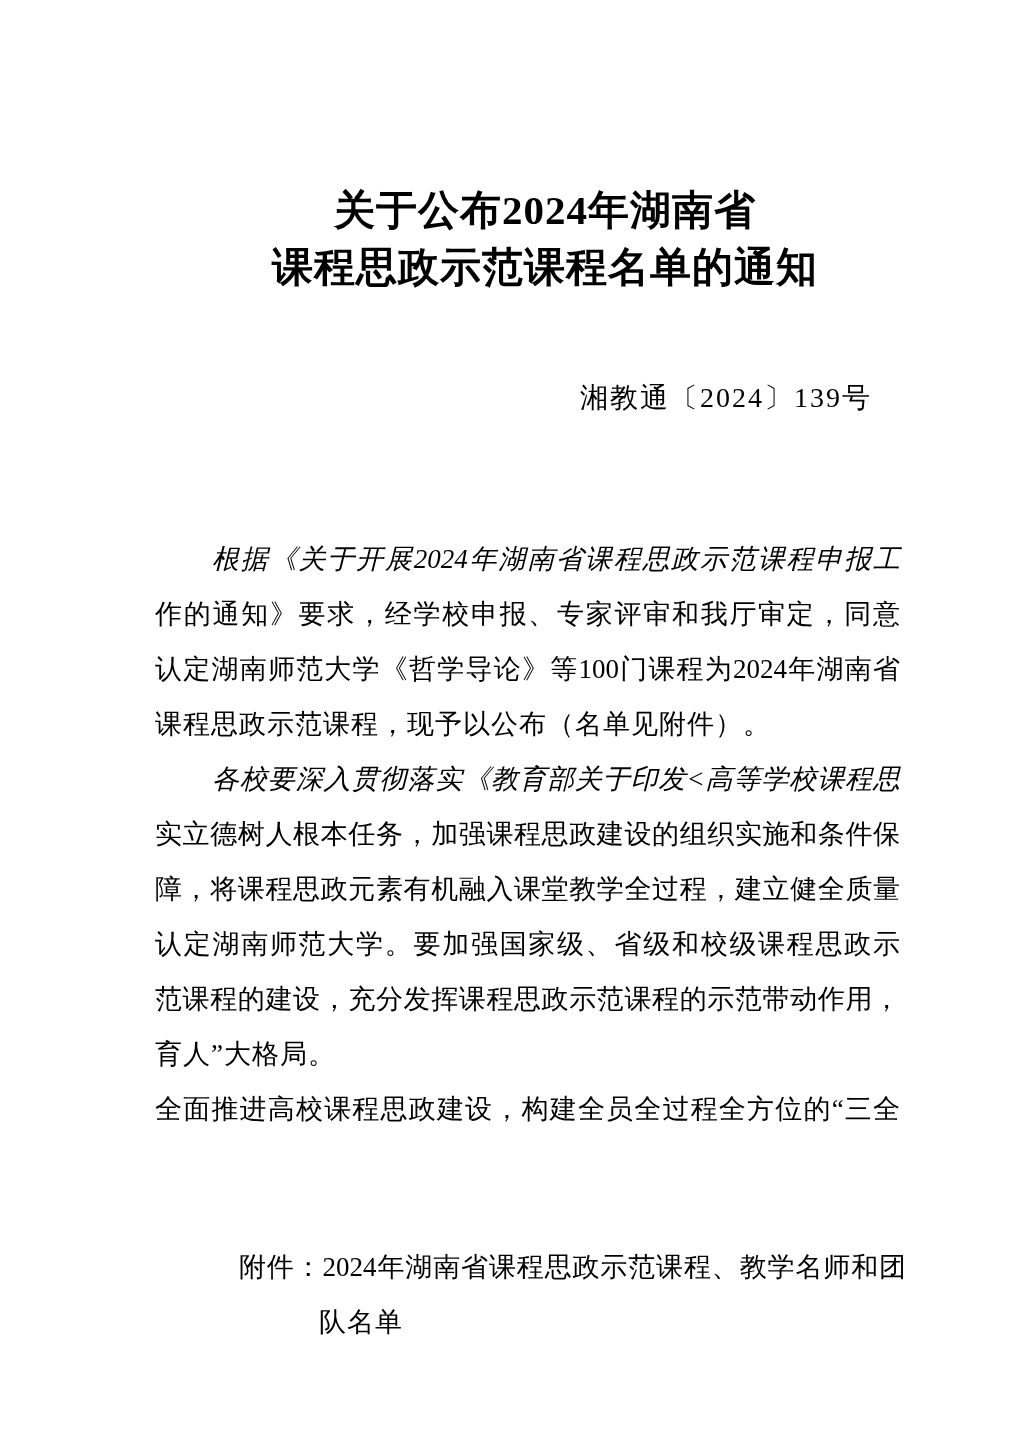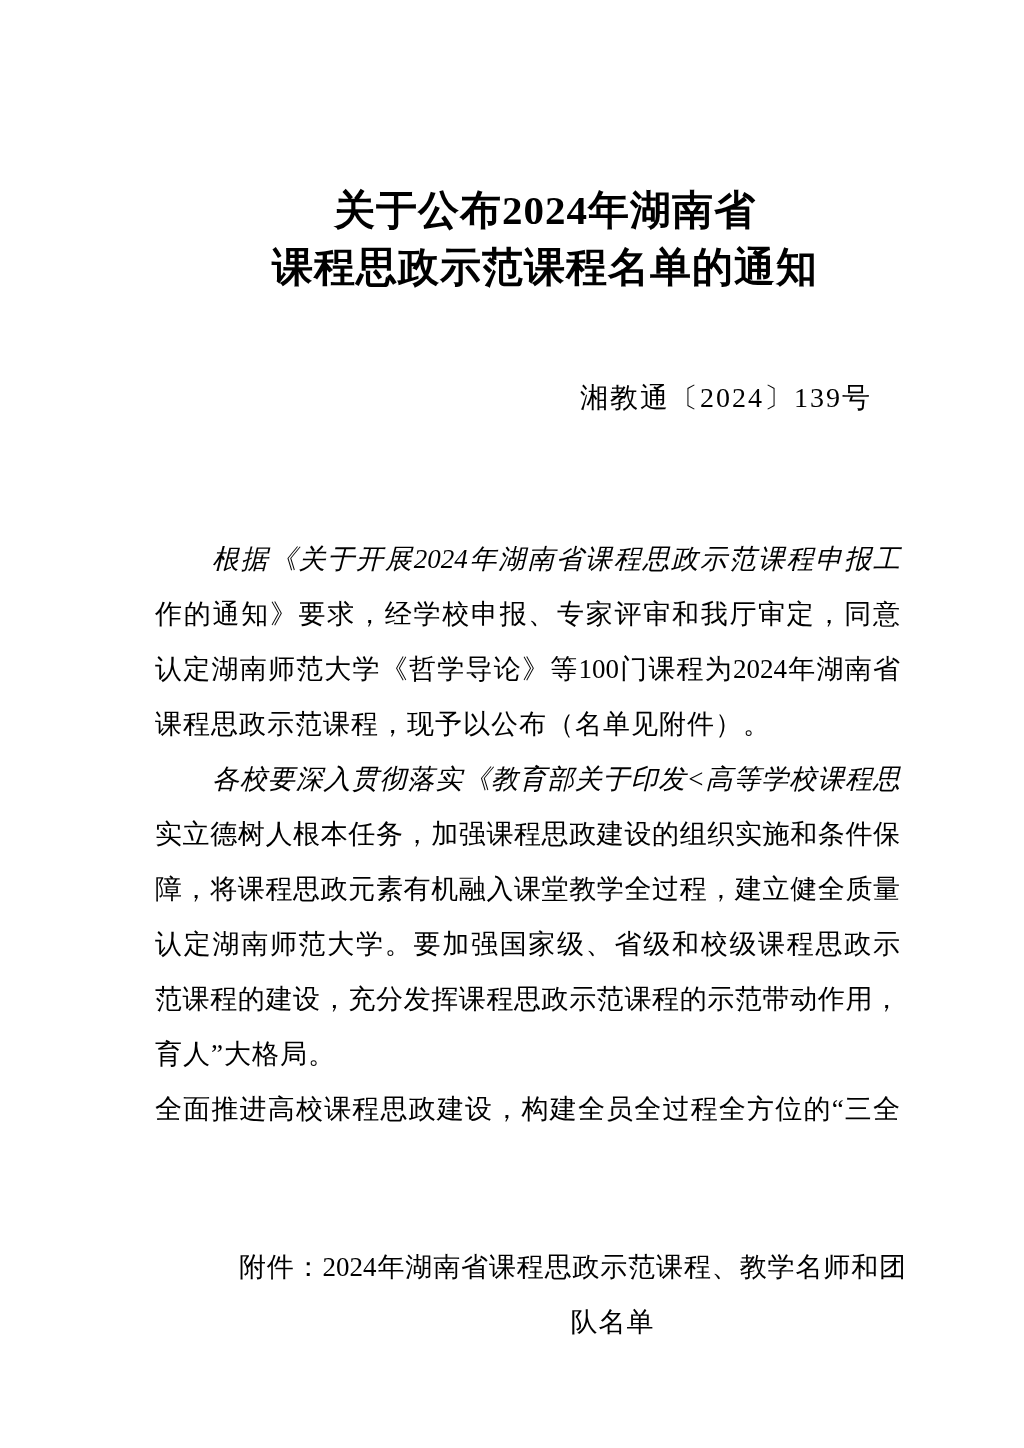--- a/index.html
+++ b/index.html
@@ -83,21 +83,20 @@
     line-height: 55px;
     padding-left: 78px;
     text-align: justify;
     text-align-last: justify;
   }
   .att-line2 {
     height: 55px;
     line-height: 55px;
     padding-left: 158px;
     letter-spacing: 1px;
-    text-align: center;
   }
 </style>
 </head>
 <body>
 
 <div class="page">
 
   <header class="title">
     <div>关于公布2024年湖南省</div>
     <div>课程思政示范课程名单的通知</div>

